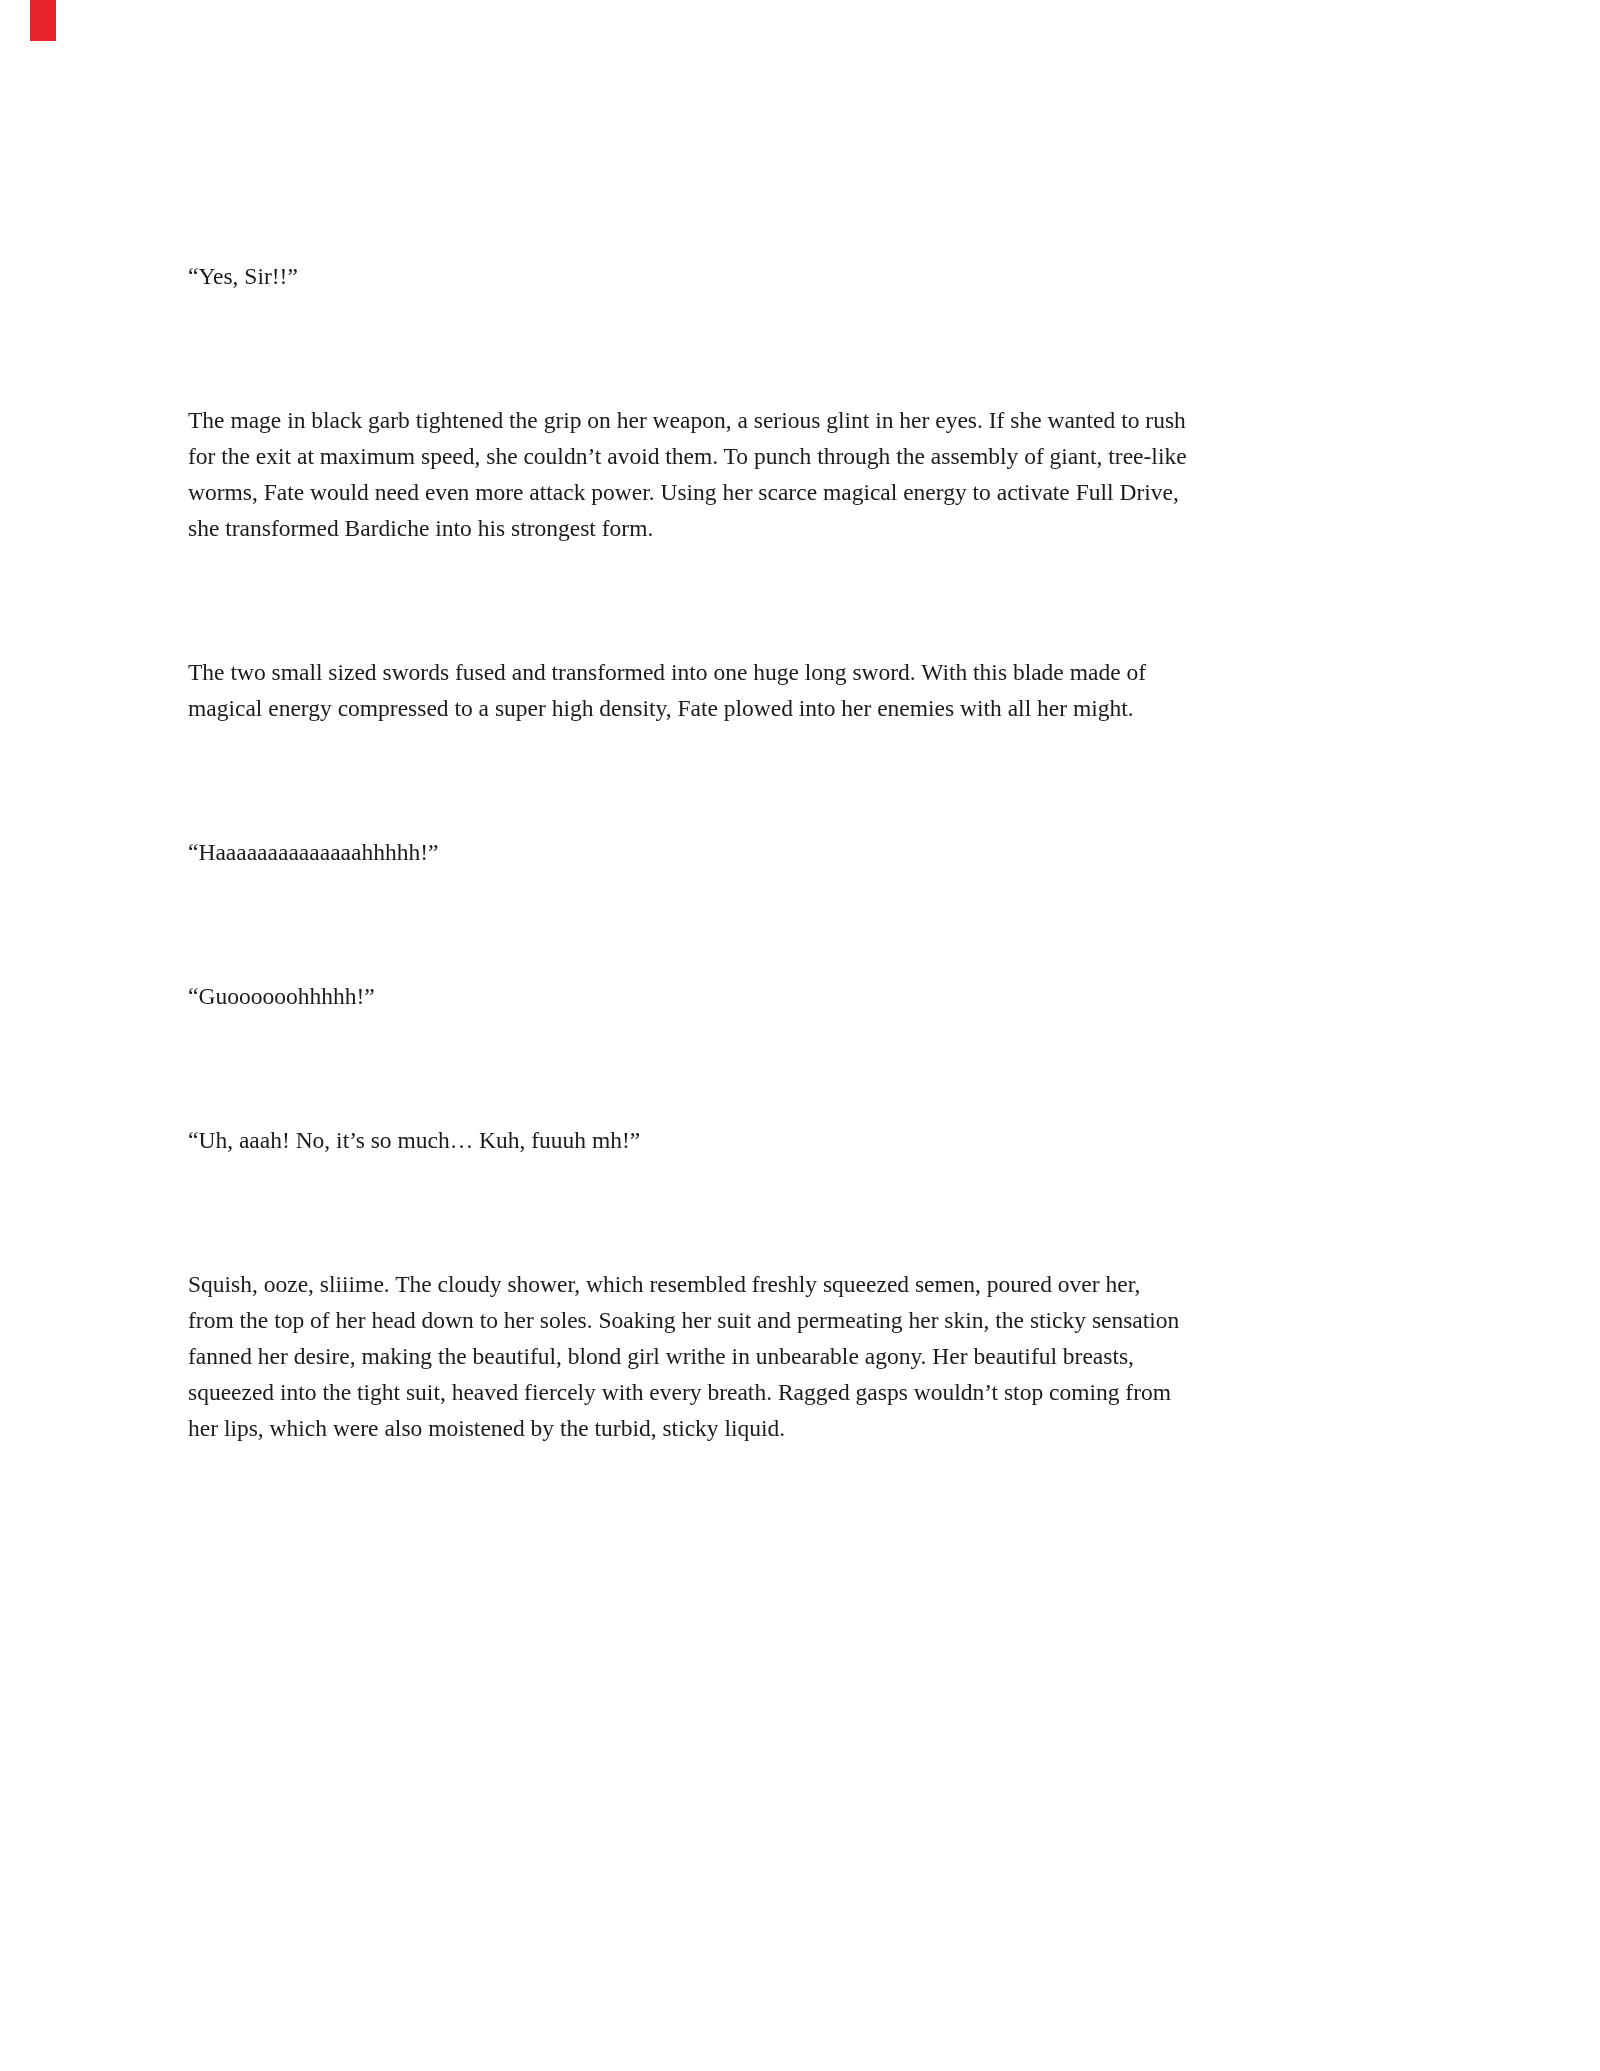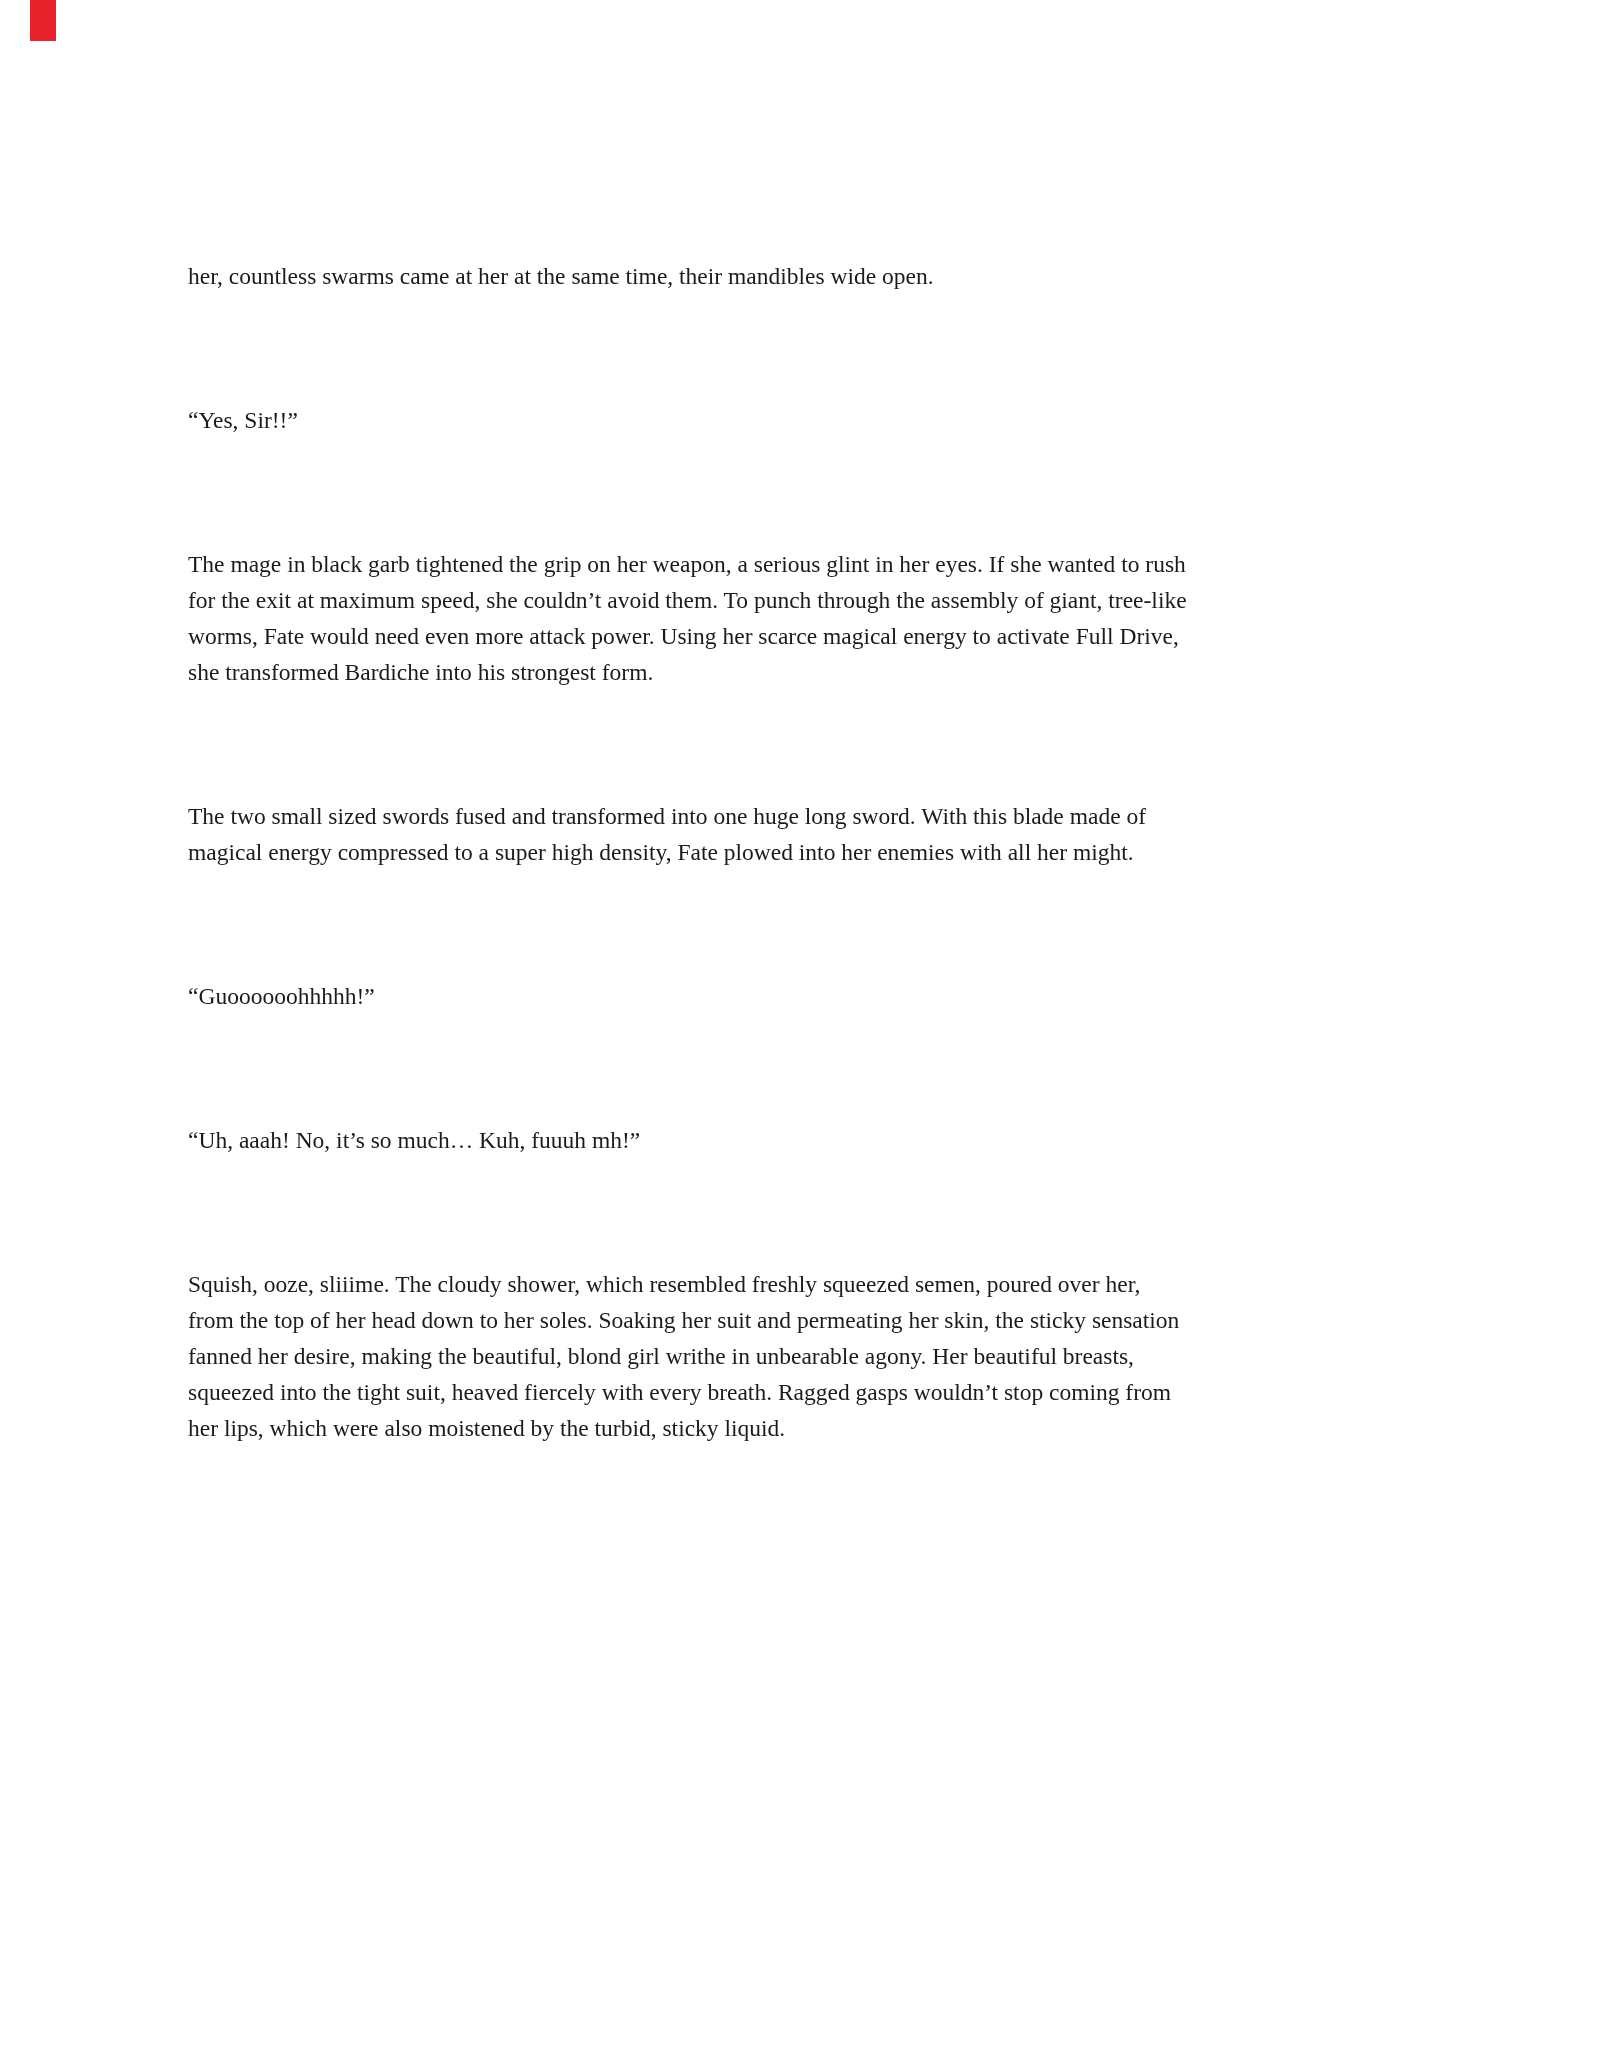--- a/index.html
+++ b/index.html
@@ -41,28 +41,28 @@
     margin: 0 0 36px 0;
     padding: 0;
   }
 </style>
 </head>
 <body style="background: rgb(255, 255, 255);">
 
 <div class="page">
   <div class="corner-marker" style="background: rgb(232, 35, 43);"></div>
   <div class="doc" style="color: rgb(27, 27, 27);">
-    <p>her, countless swarms came at her at the same time, their mandibles wide open.</p>
     <p>“Yes, Sir!!”</p>
     <p>The mage in black garb tightened the grip on her weapon, a serious glint in her eyes. If she wanted to rush
 for the exit at maximum speed, she couldn’t avoid them. To punch through the assembly of giant, tree-like
 worms, Fate would need even more attack power. Using her scarce magical energy to activate Full Drive,
 she transformed Bardiche into his strongest form.</p>
     <p>The two small sized swords fused and transformed into one huge long sword. With this blade made of
 magical energy compressed to a super high density, Fate plowed into her enemies with all her might.</p>
+    <p>“Haaaaaaaaaaaaaahhhhh!”</p>
     <p>“Guoooooohhhhh!”</p>
     <p>“Uh, aaah! No, it’s so much… Kuh, fuuuh mh!”</p>
     <p>Squish, ooze, sliiime. The cloudy shower, which resembled freshly squeezed semen, poured over her,
 from the top of her head down to her soles. Soaking her suit and permeating her skin, the sticky sensation
 fanned her desire, making the beautiful, blond girl writhe in unbearable agony. Her beautiful breasts,
 squeezed into the tight suit, heaved fiercely with every breath. Ragged gasps wouldn’t stop coming from
 her lips, which were also moistened by the turbid, sticky liquid.</p>
     
     
     

